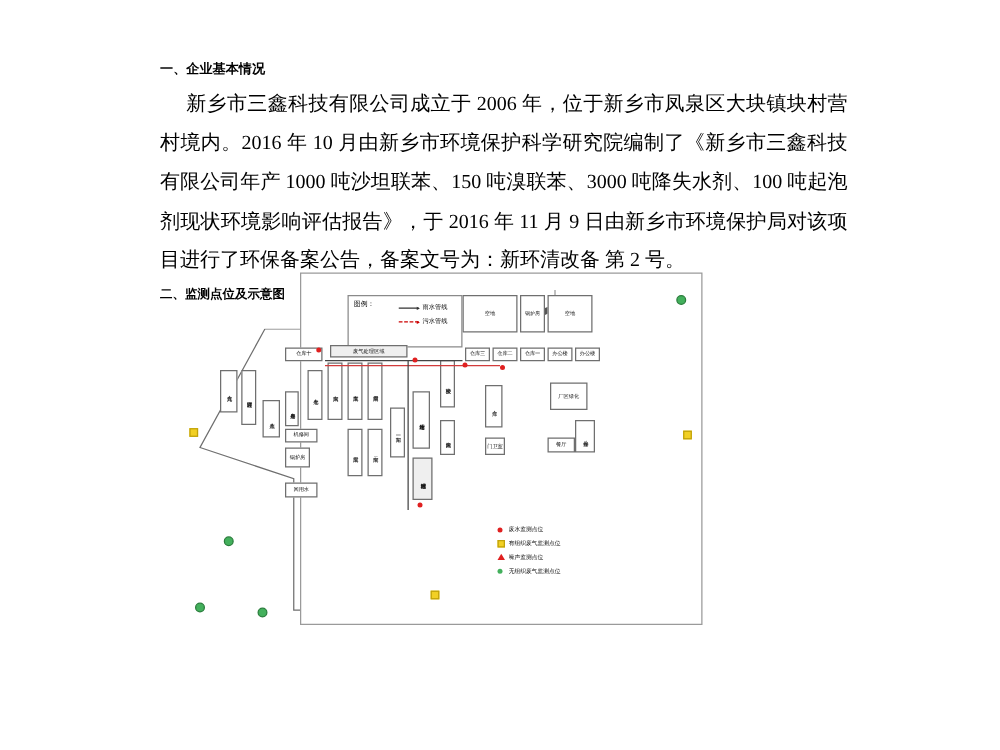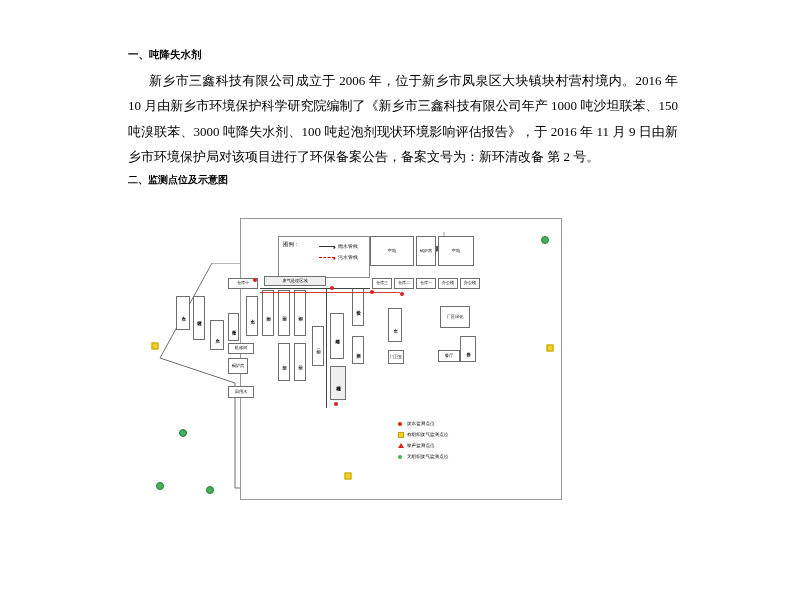--- a/index.html
+++ b/index.html
@@ -31,21 +31,21 @@
     margin-top: 18px;
     font-family: "Liberation Serif", serif;
   }
   .section-head {
     font-size: 10.5px;
     font-weight: bold;
     margin-top: 18px;
     margin-left: 28px;
   }
   .body-text {
-    font-size: 13px;
+    font-size: 16px;
     line-height: 1.95;
     margin-top: 6px;
     margin-left: 28px;
     margin-right: 22px;
     text-align: justify;
     text-justify: inter-ideograph;
     text-indent: 21px;
   }
   .section-head-2 {
     font-size: 10px;
@@ -160,21 +160,21 @@
   .pipe.r { background:#d23b3b; }
 </style>
 </head>
 <body>
 
 <div class="page">
 
   <div class="doc">
 
 
-    <div class="section-head">一、吨降失水剂</div>
+    <div class="section-head">一、企业基本情况</div>
 
     <div class="body-text">新乡市三鑫科技有限公司成立于 2006 年，位于新乡市凤泉区大块镇块村营村境内。2016 年 10 月由新乡市环境保护科学研究院编制了《新乡市三鑫科技有限公司年产 1000 吨沙坦联苯、150 吨溴联苯、3000 吨降失水剂、100 吨起泡剂现状环境影响评估报告》，于 2016 年 11 月 9 日由新乡市环境保护局对该项目进行了环保备案公告，备案文号为：新环清改备 第 2 号。</div>
 
     <div class="section-head-2">二、监测点位及示意图</div>
 
   </div>
 
   <div class="map-wrap">
 
     <div class="plot-outline">

